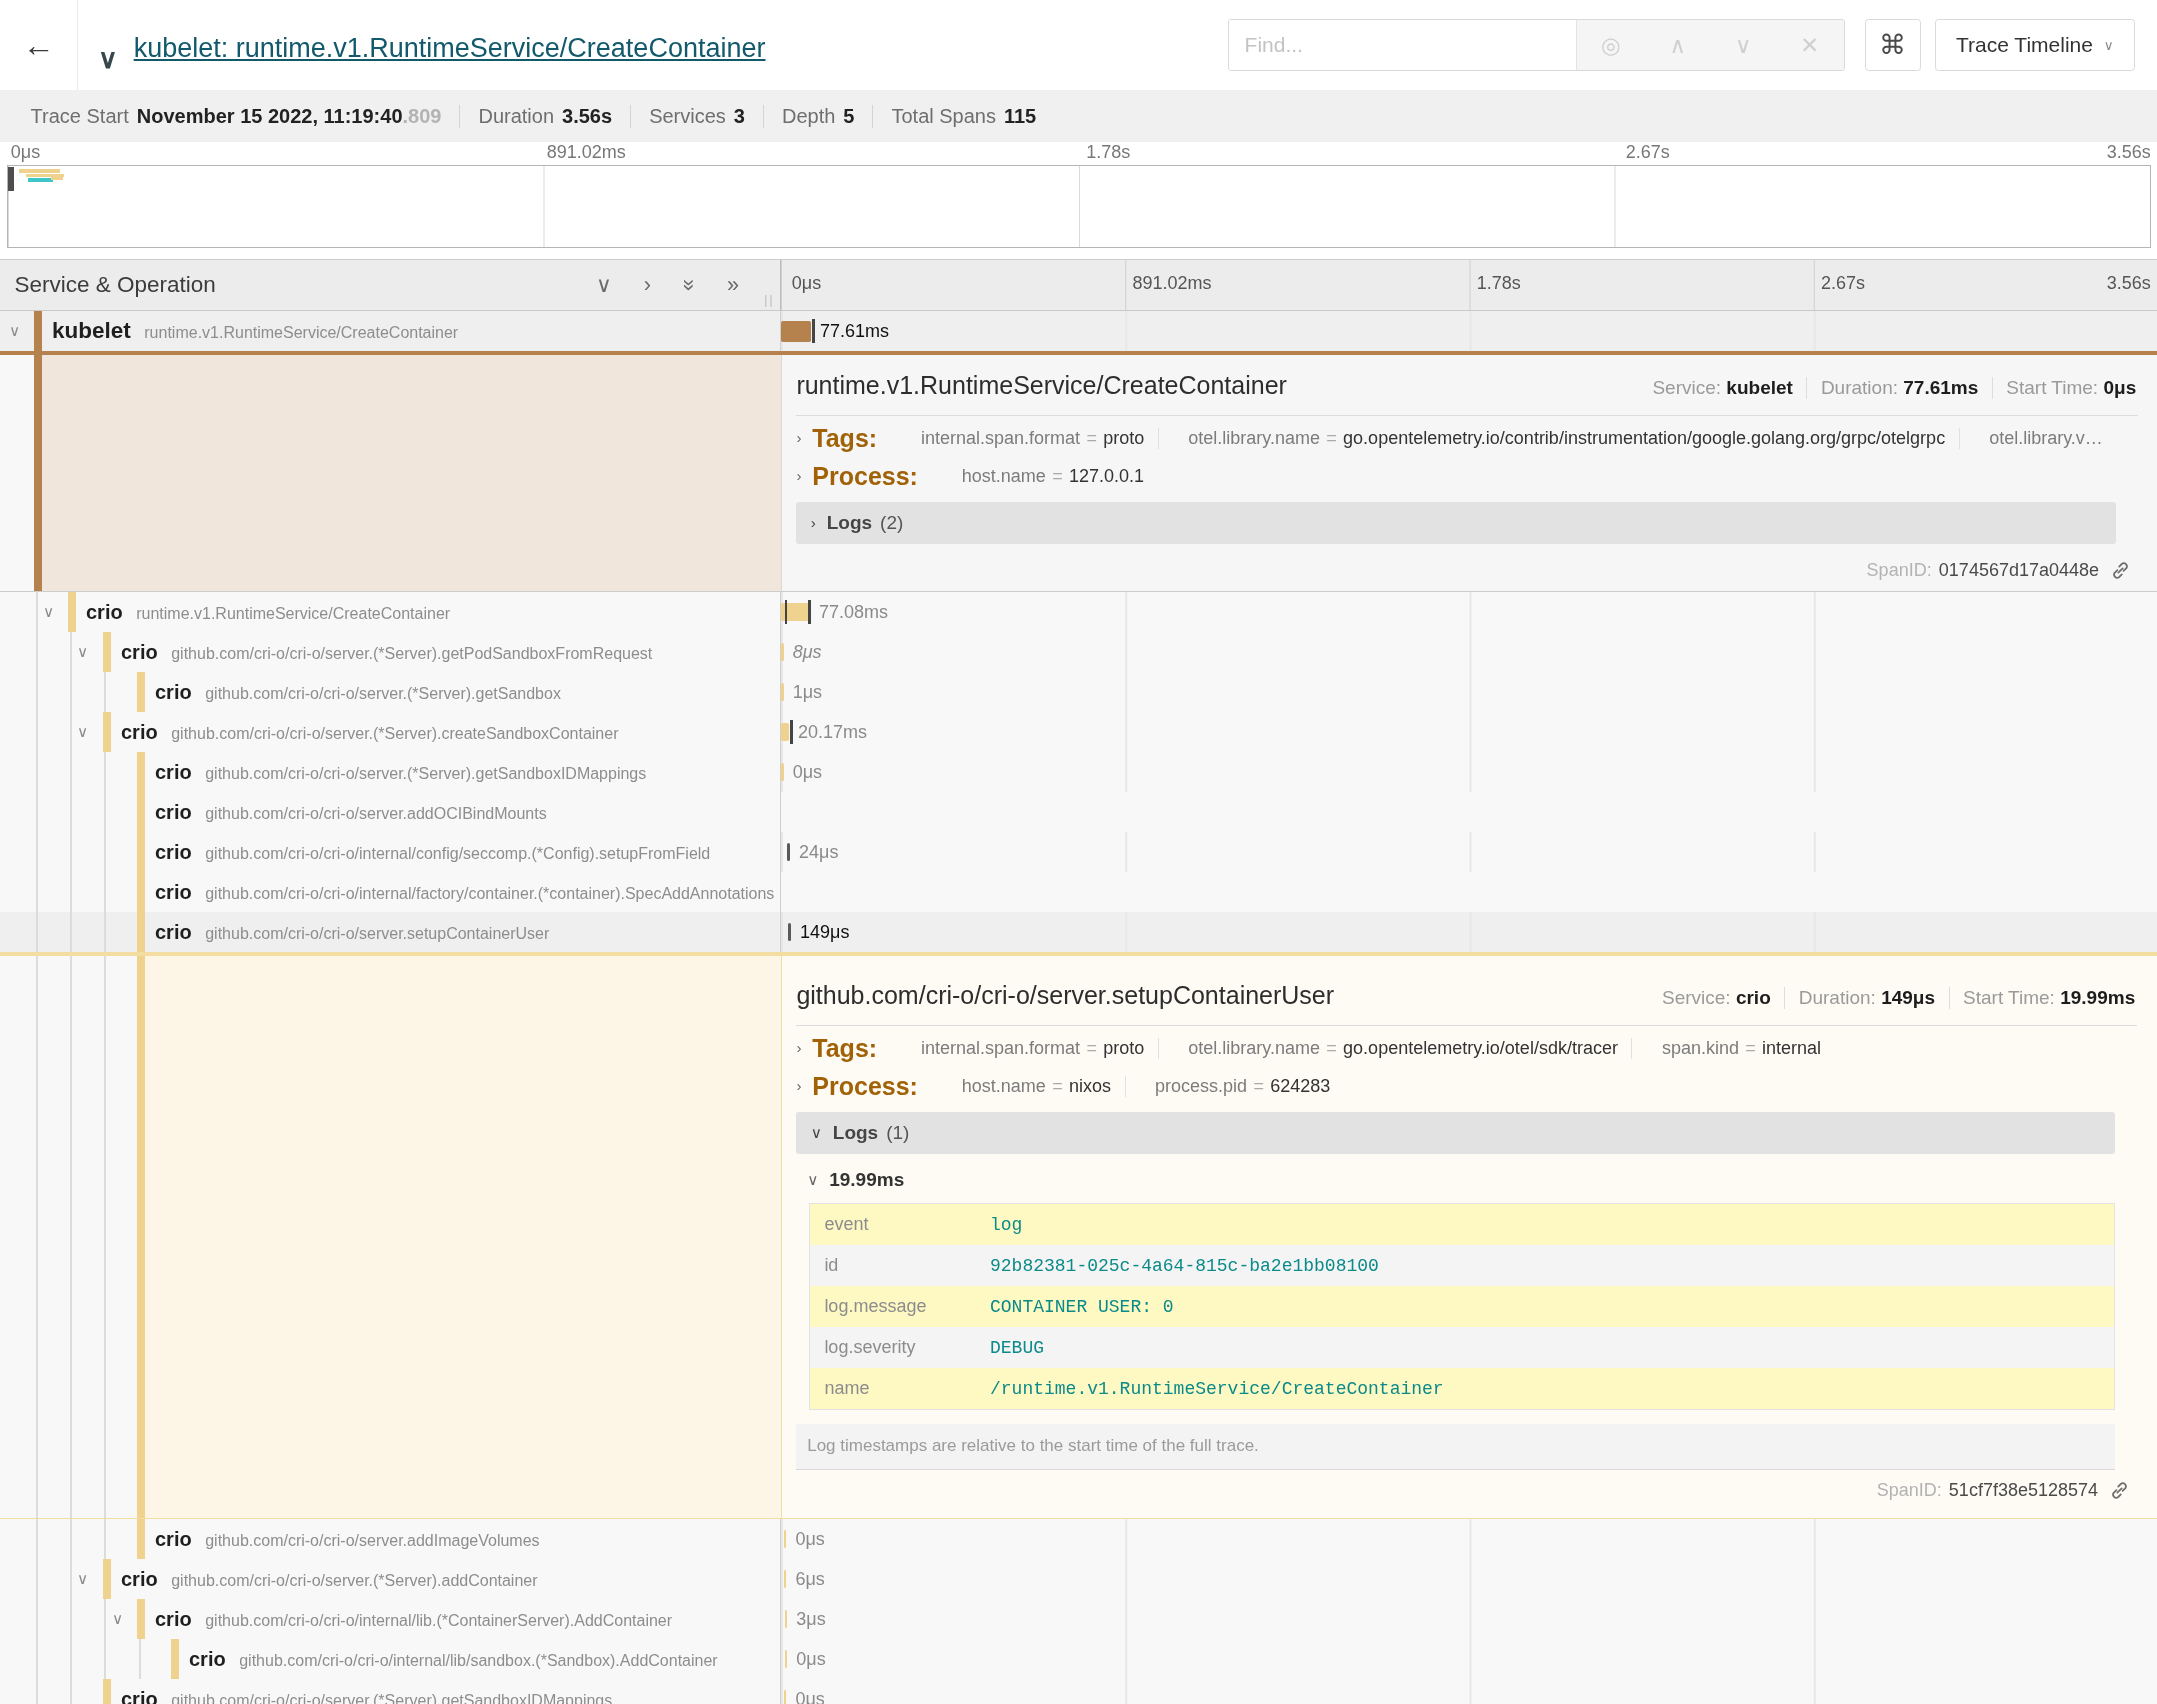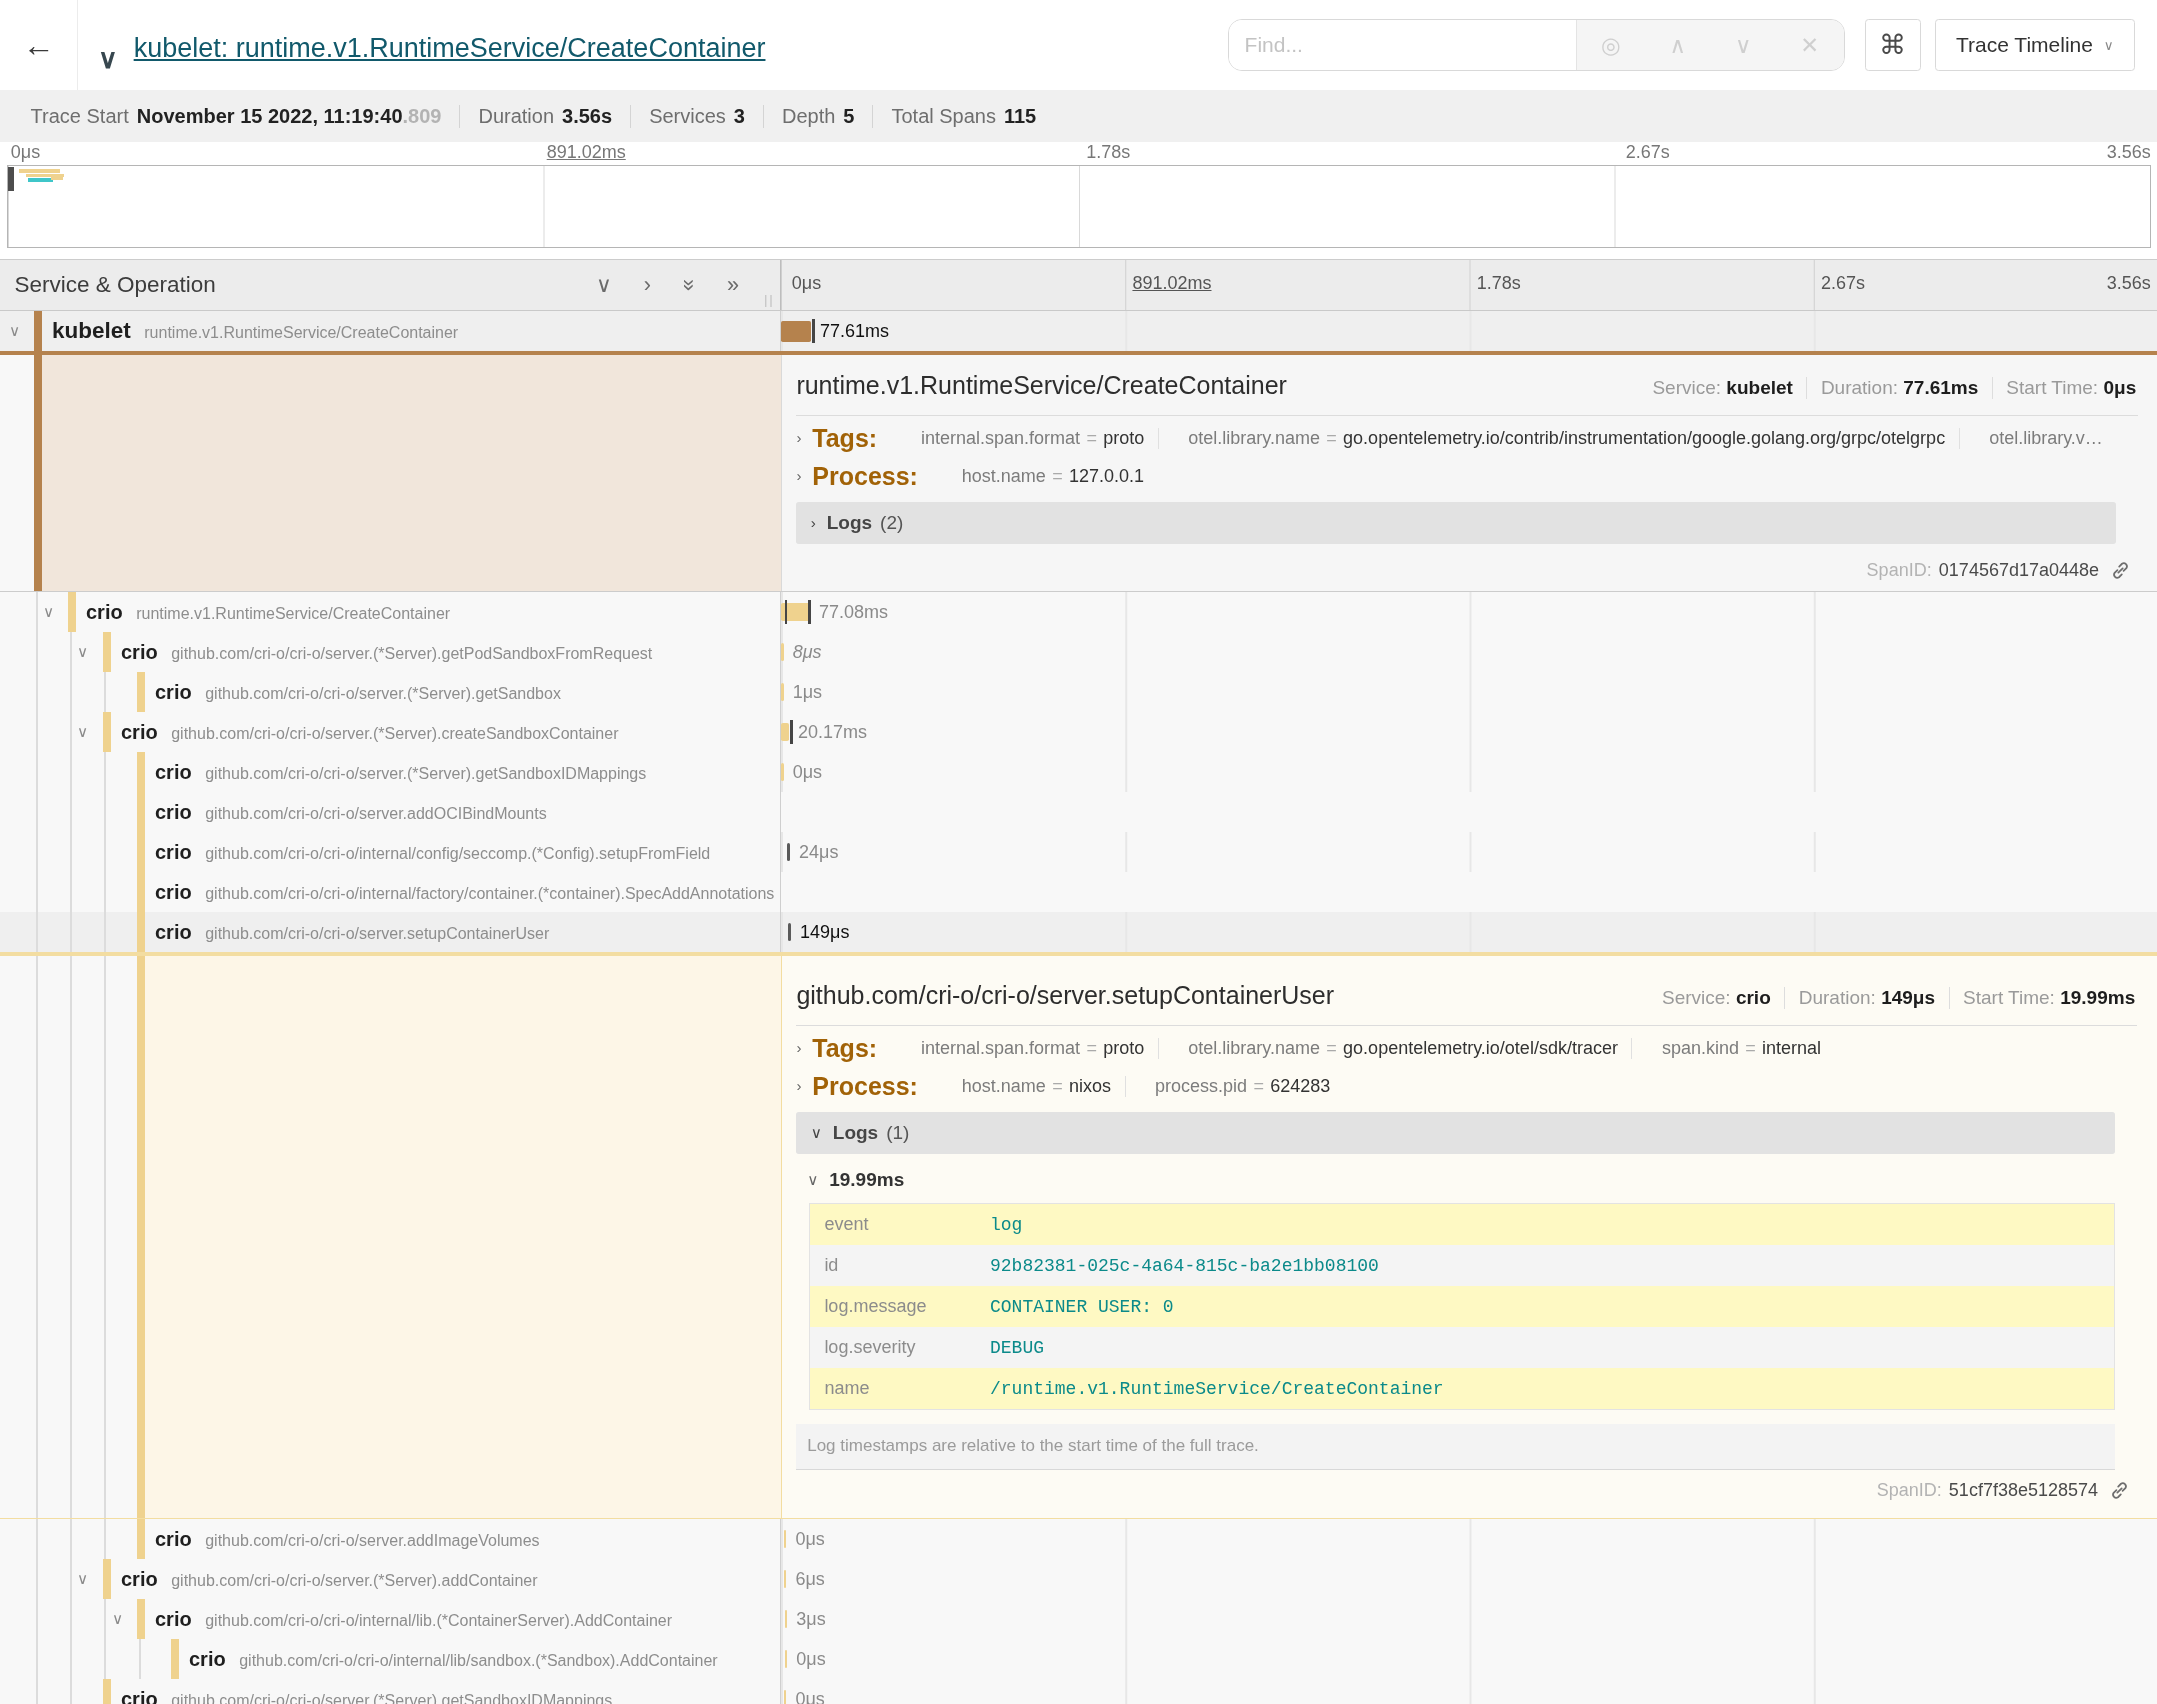--- a/index.html
+++ b/index.html
@@ -11,21 +11,21 @@
   
   .hdr { display:flex; align-items:center; height:90px; background:#fff; padding-right:23.4px; }
   .back-btn { width:77px; height:90px; display:flex; align-items:center; justify-content:center;
               font-size:32px; color:#3a3a3a; cursor:pointer; }
   .hdr-divider { width:0.9px; height:90px; background:#ececec; }
   .collapse-chevron { font-size:27px; color:#37474f; font-weight:700; margin:27px 0 0 20px; }
   .title-block { margin-left:16px; padding-top:7.2px; }
   .trace-title { font-size:27px; font-weight:500; color:#11596b; text-decoration:underline; }
   .trace-id { font-size:22.5px; color:#a8a8a8; margin-top:2.7px; }
   .spacer { flex:1; }
-  .find-group { display:flex; height:52px; width:617px; border:0.9px solid #d9d9d9; border-radius:14px; overflow:hidden; background:#fff; }
+  .find-group { display:flex; height:52px; width:617px; border:0.9px solid #d9d9d9; border-radius:3px; overflow:hidden; background:#fff; }
   .find-input { flex:1; border:none; outline:none; padding:0 16px; font-size:21px; color:#444;
                 font-family:"Liberation Sans",sans-serif; }
   .find-input::placeholder { color:#c3c3c3; }
   .find-suffix { width:268px; background:#f5f5f5; border-left:0.9px solid #e4e4e4; display:flex;
                  align-items:center; justify-content:space-around; color:#cfcfcf; font-size:22.5px; }
   .find-suffix span { cursor:pointer; }
   .cmd-btn { width:56px; height:52px; margin-left:20px; border:0.9px solid #d9d9d9; border-radius:3.6px;
              background:#fff; display:flex; align-items:center; justify-content:center; font-size:27px; color:#4a4a4a; cursor:pointer; }
   .view-btn { height:52px; margin-left:14.4px; padding:0 20px; border:0.9px solid #d9d9d9; border-radius:3.6px;
               background:#fff; display:flex; align-items:center; gap:10.8px; font-size:21px; color:#333; cursor:pointer; }
@@ -35,21 +35,21 @@
   .summary-bar { height:52px; background:#f0f0f0; display:flex; align-items:center; padding-left:12.6px;
                  font-size:20px; color:#6e6e6e; }
   .sum-item { padding:0 18px; display:flex; gap:8px; align-items:baseline; }
   .sum-item + .sum-item { border-left:0.9px solid #d4d4d4;text-align:right; }
   .sum-item b { color:#222; }
   .frac { color:#b3b3b3; font-weight:700; }
 
   
   .map-labels { position:relative; height:23.4px; font-size:18px; color:#777; }
   .tick-0 { position:absolute; left:10.8px; }
-  .tick-1 { position:absolute; left:calc(25% + 7.2px);text-decoration:underline; }
+  .tick-1 { position:absolute; left:calc(25% + 7.2px); }
   .tick-2 { position:absolute; left:calc(50% + 7.2px); }
   .tick-3 { position:absolute; left:calc(75% + 7.2px); }
   .tick-4 { position:absolute; right:7.2px; }
   .minimap { position:relative; height:83px; margin:0 7.2px; border:0.9px solid #b5b5b5; background:#fff;
              background-image:linear-gradient(90deg,#d9d9d9 0.9px,transparent 0.9px); background-size:25% 100%; }
   .vp-handle { position:absolute; left:0; top:0.9px; width:5.4px; height:24px; background:#4d4d4d; cursor:ew-resize; }
   .mini-bar { position:absolute; height:3.6px; }
 
   
   .tl-header { display:flex; height:52px; margin-top:10.8px; background:#ececec;

